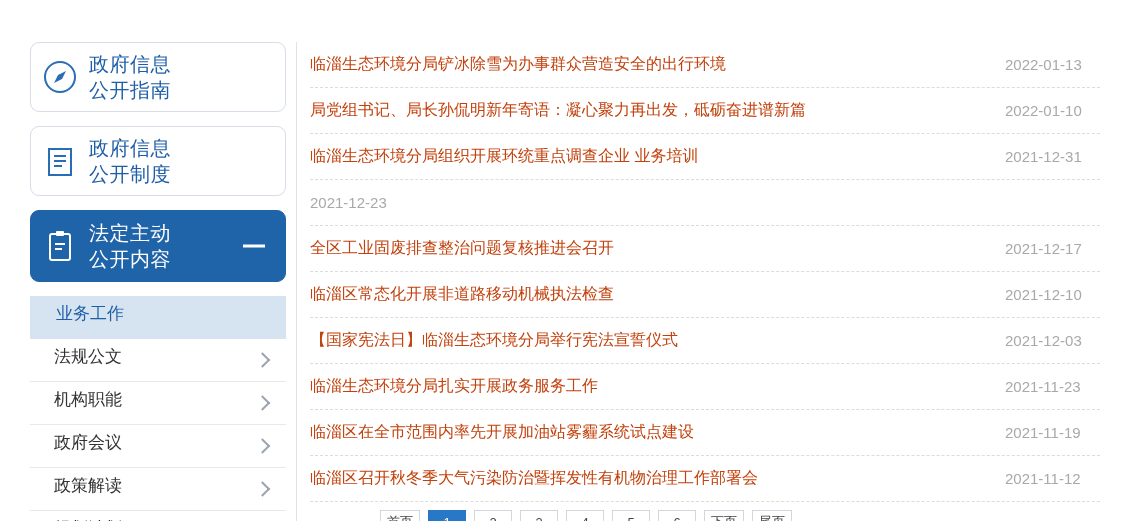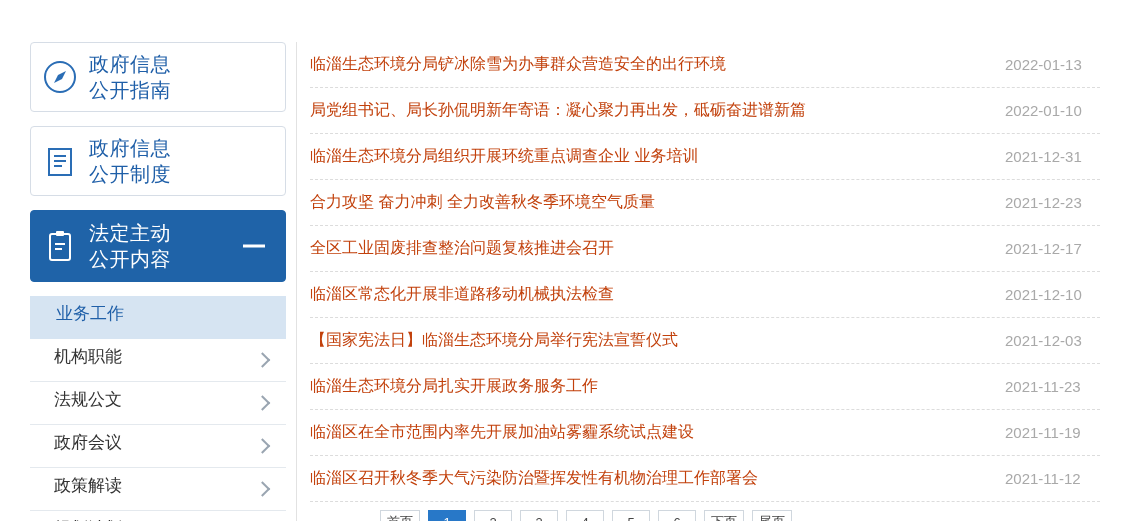--- a/index.html
+++ b/index.html
@@ -25,21 +25,21 @@
   }
   .side-card {
     box-sizing: border-box;
     width: 256px;
     height: 70px;
     border: 1px solid #d6dde6;
     background: #ffffff;
     display: flex;
     align-items: center;
     margin-bottom: 14px;
-    border-radius: 4px;
+    border-radius: 9px;
   }
   .side-card .ico {
     width: 58px;
     display: flex;
     align-items: center;
     justify-content: center;
     flex: 0 0 58px;
   }
   .side-card .lbl {
     font-size: 20px;
@@ -214,30 +214,30 @@
       <div class="minus"></div>
     </div>
 
     <div class="submenu">
 
       <div class="sub-item current">
         <span>业务工作</span>
       </div>
 
       <div class="sub-item">
+        <span>法规公文</span>
+        <span class="chev"></span>
+      </div>
+
+      <div class="sub-item">
         <span>机构职能</span>
         <span class="chev"></span>
       </div>
 
       <div class="sub-item">
-        <span>法规公文</span>
-        <span class="chev"></span>
-      </div>
-
-      <div class="sub-item">
         <span>政府会议</span>
         <span class="chev"></span>
       </div>
 
       <div class="sub-item">
         <span>政策解读</span>
         <span class="chev"></span>
       </div>
 
       <div class="sub-item">
@@ -261,21 +261,20 @@
       <div class="news-title">局党组书记、局长孙侃明新年寄语：凝心聚力再出发，砥砺奋进谱新篇</div>
       <div class="news-date">2022-01-10</div>
     </div>
 
     <div class="news-row">
       <div class="news-title">临淄生态环境分局组织开展环统重点调查企业 业务培训</div>
       <div class="news-date">2021-12-31</div>
     </div>
 
     <div class="news-row">
-      <div class="news-title">合力攻坚 奋力冲刺 全力改善秋冬季环境空气质量</div>
       <div class="news-date">2021-12-23</div>
     </div>
 
     <div class="news-row">
       <div class="news-title">全区工业固废排查整治问题复核推进会召开</div>
       <div class="news-date">2021-12-17</div>
     </div>
 
     <div class="news-row">
       <div class="news-title">临淄区常态化开展非道路移动机械执法检查</div>

